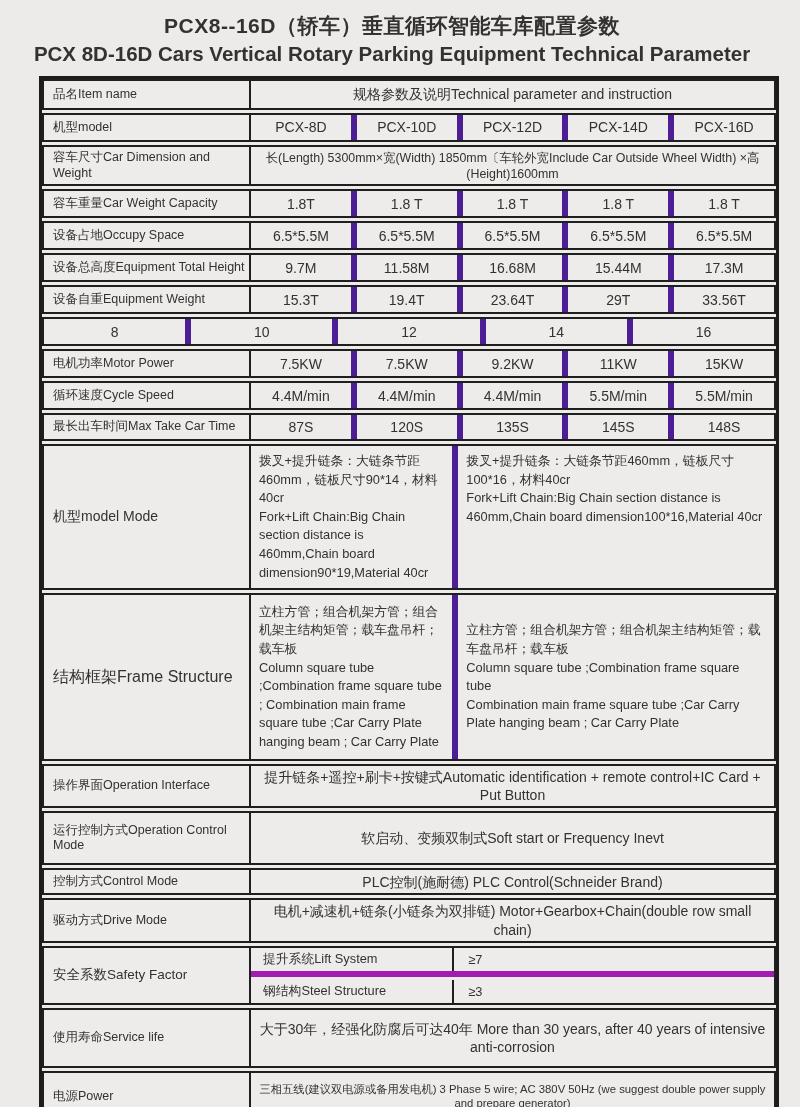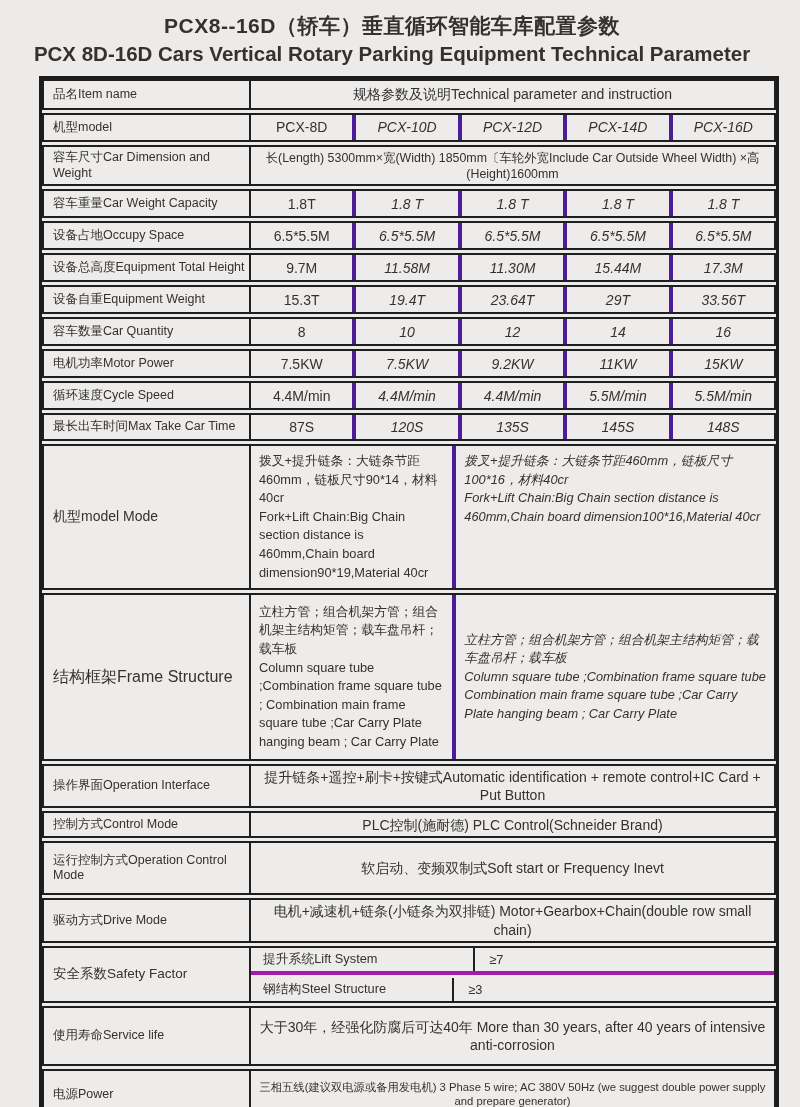--- a/index.html
+++ b/index.html
@@ -39,37 +39,37 @@
   }
   .vals { flex:1; display:flex; }
   .c {
     flex:1;
     display:flex; align-items:center; justify-content:center;
     text-align:center;
     font-size:14px;
     padding:2px 3px;
     line-height:1.3;
   }
-  .c + .c { border-left:4px solid #4c1d95;font-style:italic; }
+  .c + .c { border-left:6px solid #4c1d95; }
   .left-c { width:38.5%; flex:none;border-radius:10px; }
   .right-c { flex:1; border-left:2px solid #1f1f1f; }
   .pre {
     white-space:pre-line;
     text-align:left;
     align-items:flex-start;
     justify-content:flex-start;
     padding:6px 8px;
     font-size:12.8px;
     line-height:1.45;
   }
   .midv { align-items:center; }
   .small { font-size:11.3px; }
   .subrows { flex:1; display:flex; flex-direction:column; gap:3px; }
   .subrow { display:flex; flex:1; }
-  .subrow:first-child { border-bottom:4px solid #a21caf;gap:21px; }
+  .subrow:first-child { border-bottom:6px solid #a21caf; }
   .subrow .sn {
     width:38.5%; flex:none;
     display:flex; align-items:center;
     padding:3px 4px 3px 12px;
     font-size:12.8px;
   }
   .subrow .sv {
     flex:1; border-left:2px solid #1f1f1f;
     display:flex; align-items:center;
     padding:3px 4px 3px 14px;
@@ -133,39 +133,38 @@
         <div class="c">6.5*5.5M</div>
         <div class="c">6.5*5.5M</div>
       </div>
     </div>
 
     <div class="r" style="min-height:29px">
       <div class="lbl">设备总高度Equipment Total Height</div>
       <div class="vals">
         <div class="c">9.7M</div>
         <div class="c">11.58M</div>
-        <div class="c">11.30M</div>
+        <div class="c">16.68M</div>
         <div class="c">15.44M</div>
         <div class="c">17.3M</div>
       </div>
     </div>
 
     <div class="r" style="min-height:29px">
       <div class="lbl">设备自重Equipment Weight</div>
       <div class="vals">
         <div class="c">15.3T</div>
         <div class="c">19.4T</div>
         <div class="c">23.64T</div>
         <div class="c">29T</div>
         <div class="c">33.56T</div>
       </div>
     </div>
 
     <div class="r" style="min-height:29px">
-      <div class="lbl">容车数量Car Quantity</div>
       <div class="vals">
         <div class="c">8</div>
         <div class="c">10</div>
         <div class="c">12</div>
         <div class="c">14</div>
         <div class="c">16</div>
       </div>
     </div>
 
     <div class="r" style="min-height:29px">
@@ -222,31 +221,31 @@
       </div>
     </div>
 
     <div class="r" style="min-height:30px">
       <div class="lbl">操作界面Operation Interface</div>
       <div class="vals">
           <div class="c">提升链条+遥控+刷卡+按键式Automatic identification + remote control+IC Card + Put Button</div>
         </div>
     </div>
 
+    <div class="r" style="min-height:54px">
+      <div class="lbl">运行控制方式Operation Control Mode</div>
+      <div class="vals">
+          <div class="c">软启动、变频双制式Soft start or Frequency Inevt</div>
+        </div>
+    </div>
+
     <div class="r" style="min-height:27px">
       <div class="lbl">控制方式Control Mode</div>
       <div class="vals">
           <div class="c">PLC控制(施耐德)  PLC Control(Schneider Brand)</div>
-        </div>
-    </div>
-
-    <div class="r" style="min-height:54px">
-      <div class="lbl">运行控制方式Operation Control Mode</div>
-      <div class="vals">
-          <div class="c">软启动、变频双制式Soft start or Frequency Inevt</div>
         </div>
     </div>
 
     <div class="r" style="min-height:28px">
       <div class="lbl">驱动方式Drive Mode</div>
       <div class="vals">
           <div class="c">电机+减速机+链条(小链条为双排链) Motor+Gearbox+Chain(double row small chain)</div>
         </div>
     </div>
 

